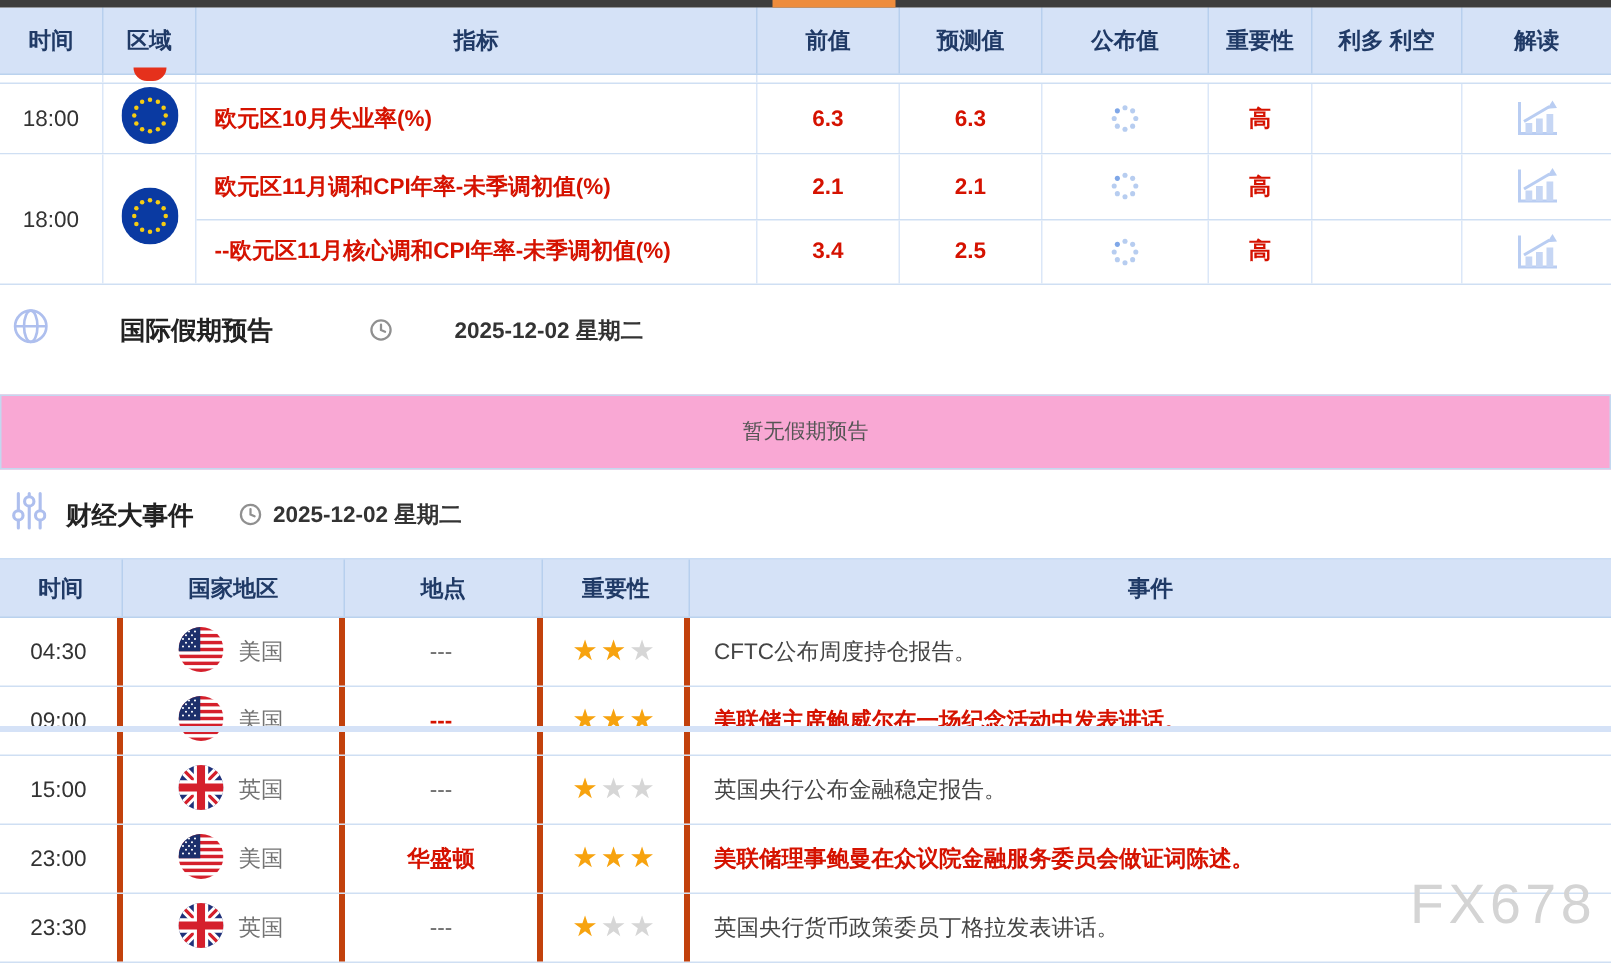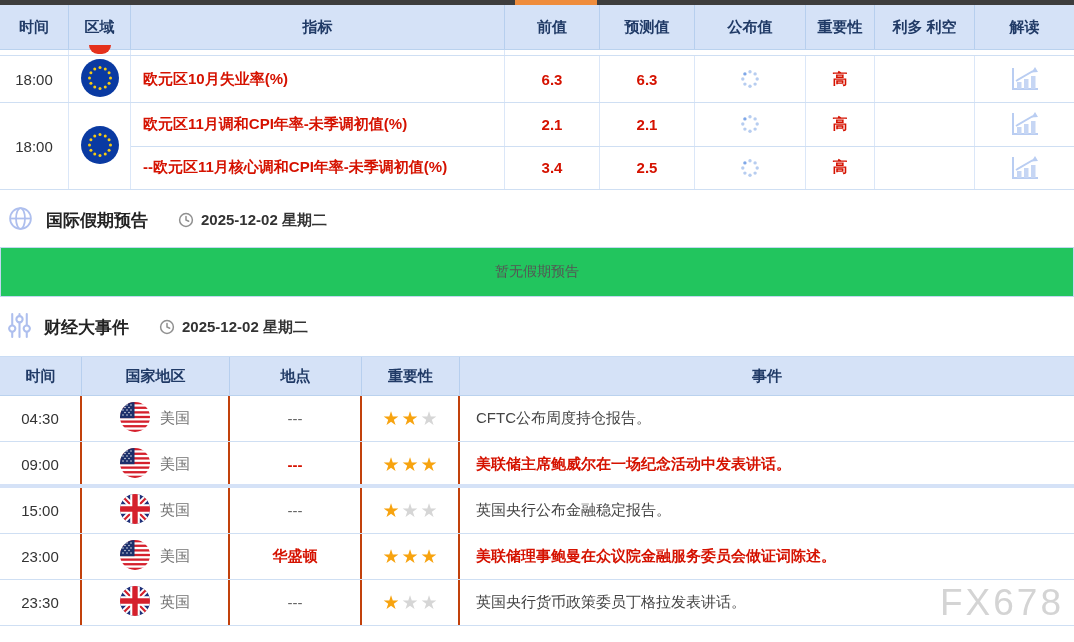--- a/index.html
+++ b/index.html
@@ -39,32 +39,32 @@
   .group-rows { display:flex; flex-direction:column; }
   .group-rows .sub-grid { flex:1; }
   .group-rows .sub-grid:first-child { border-bottom:1px solid #cfdff3; }
 
   
   .section-head { display:flex; align-items:center; padding-left:8px; height:28px; }
   .section-title { font-size:17px; font-weight:bold; color:#222; margin-left:13px; }
   .section-date { font-size:15px; font-weight:bold; color:#333; margin-left:7px; }
   .clock-wrap { margin-left:30px; display:flex; align-items:center; }
 
-  .holiday-box { margin-top:13px; height:50px; border:1px solid #c3d8f0; background:#22c55e;
+  .holiday-box { margin-top:29px; height:50px; border:1px solid #c3d8f0; background:#f9a8d4;
     display:flex; align-items:center; justify-content:center; font-size:14px; color:#555; }
 
   
   .ev-grid { display:grid; grid-template-columns:82px 148px 132px 98px 1fr; }
   .ev-header { height:40px; background:#d5e2f7; border-top:1px solid #c9dcf4; border-bottom:1px solid #bad2ee; }
   .ev-header > div { display:flex; align-items:center; justify-content:center;
     font-size:15px; font-weight:bold; color:#203a66; border-right:1px solid #b7cfee; }
   .ev-header > div:last-child { border-right:none; }
   .ev-row { height:46px; border-bottom:1px solid #cfdff3; background:#fff; }
   .ev-cell { display:flex; align-items:center; justify-content:center;
-    border-right:2px solid #c2410c; font-size:15px; color:#333; }
+    border-right:4px solid #c2410c; font-size:15px; color:#333; }
   .ev-cell:last-child { border-right:none; }
   .ev-event { justify-content:flex-start; padding-left:16px; color:#444; }
   .ev-event.hl { color:#d51200; font-weight:bold; }
   .loc { color:#666; }
   .loc.hl { color:#d51200; font-weight:bold; }
   .country { display:flex; align-items:center; gap:10px; }
   .country span { font-size:15px; color:#737373; }
   .stars { display:flex; gap:2px; font-size:19px; line-height:1; }
   .star-on { color:#f7a30f; }
   .star-off { color:#d6d6d6; }
@@ -251,21 +251,21 @@
                     <polygon points="25,1 28,6 21.5,6.5" fill="#b9cdf2"></polygon>
                   </svg>
                 </span>
               </div>
             </div>
           </div>
         </div>
       </div>
   </div>
 
-  <div class="section-head" style="margin-top:16px;">
+  <div class="section-head" style="margin-top:16px;gap:34px;">
     <span id="globe-icon"><svg width="25" height="25" viewBox="0 0 24 24" fill="none">
           <circle cx="12" cy="12" r="10" stroke="#aebfee" stroke-width="1.7"></circle>
           <ellipse cx="12" cy="12" rx="4.3" ry="10" stroke="#aebfee" stroke-width="1.7"></ellipse>
           <path d="M2.2,12 H21.8" stroke="#aebfee" stroke-width="1.7"></path>
         </svg></span>
     <span class="section-title">国际假期预告</span>
     <span class="clock-wrap" id="clock1">
         <svg width="16" height="16" viewBox="0 0 16 16" fill="none">
           <circle cx="8" cy="8" r="6.4" stroke="#909090" stroke-width="1.5"></circle>
           <path d="M8,4.4 V8 L10.7,9.2" stroke="#909090" stroke-width="1.5" stroke-linecap="round"></path>

